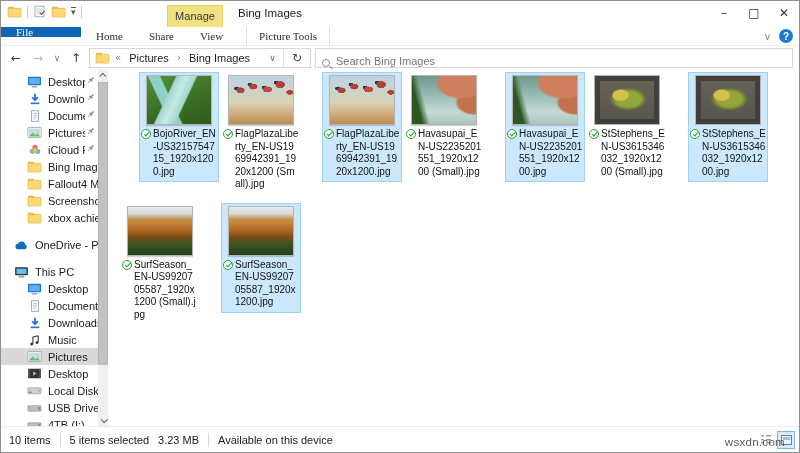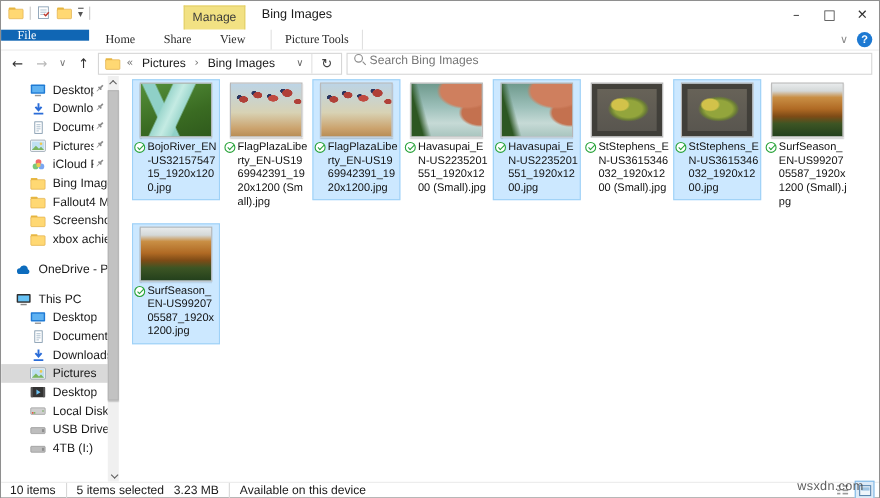--- a/index.html
+++ b/index.html
@@ -34,21 +34,21 @@
   .nav-btn { width:18px; text-align:center; font-size:12px; color:#333; font-family:"DejaVu Sans",sans-serif; }
   .nav-btn.disabled { color:#b8b8b8; }
   .nav-btn.small { width:12px; font-size:9px; color:#777; }
   .addressbox { height:20px; border:1px solid #d6d6d6; background:#fff; display:flex; align-items:center; flex:0 0 222px; font-size:11px; }
   .addressbox .crumb { padding:0 6px; color:#1a1a1a; }
   .addressbox .glyph { color:#777; font-size:10px; padding:0 2px; font-family:"DejaVu Sans",sans-serif; }
   .addressbox .addr-folder { padding:0 3px 0 5px; display:flex; }
   .addr-spacer { flex:1; }
   .addr-chevron { color:#666; font-size:9px; padding:0 7px; border-right:1px solid #e2e2e2; align-self:stretch; display:flex; align-items:center; }
   .refresh-btn { padding:0 8px; color:#444; font-size:12px; font-family:"DejaVu Sans",sans-serif; }
-  .searchbox { height:20px; border:1px solid #d6d6d6; background:#fff; flex:1; display:flex; align-items:flex-start; padding:0 6px; gap:6px; }
+  .searchbox { height:20px; border:1px solid #d6d6d6; background:#fff; flex:1; display:flex; align-items:flex-end; padding:0 6px; gap:6px; }
   .search-glass { width:8px; height:8px; border:1.2px solid #8a8a8a; border-radius:50%; position:relative; flex:none; }
   .search-glass::after { content:""; position:absolute; width:4px; height:1.2px; background:#8a8a8a; transform:rotate(45deg); left:6px; top:7px; }
   .searchbox input { border:none; outline:none; flex:1; font-size:11px; font-family:"Liberation Sans",sans-serif; color:#333; background:transparent; }
   .searchbox input::placeholder { color:#767676; opacity:1; }
 
   
   .content { flex:1; display:flex; position:relative; overflow:hidden; background:#fff; }
   .sidebar { position:relative; width:107px; flex:none; padding-top:4px; }
   .nav-list { width:97px; }
   .nav-item { height:17px; display:flex; align-items:center; font-size:11px; color:#1a1a1a; white-space:nowrap; overflow:hidden; }
@@ -66,21 +66,21 @@
   .sb .arrow.up { top:0; } .sb .arrow.down { bottom:0; }
   .sb .tri { width:5px; height:5px; border-left:1.3px solid #606060; border-top:1.3px solid #606060; }
   .sb .tri.u { transform:rotate(45deg) translateY(1px); }
   .sb .tri.d { transform:rotate(225deg) translateY(1px); }
   .sb .thumb { position:absolute; left:0; top:13px; width:10px; height:282px; background:#c2c2c2; }
 
   
   .files { flex:1; padding:3px 0 0 12px; }
   .grid { display:flex; flex-wrap:wrap; width:684px; align-items:flex-start; }
   .file { width:80px; margin:0 2px 8px 0; border:1px solid transparent; padding:2px 1px 3px; }
-  .file.sel { background:#cce8ff; border-color:#9ed1f7; }
+  .file.sel { background:#cce8ff; border-color:#9ed1f7;margin-left:19px; }
   .thumb { width:66px; height:50px; margin:0 auto; border:1px solid #b5b5b5; box-shadow:0 1px 1px rgba(0,0,0,.18); }
   .label { position:relative; margin-top:3px; padding-left:12px; font-size:10px; line-height:12.5px; word-break:break-all; color:#111; }
   .chk { position:absolute; left:0; top:1px; width:10px; height:10px; border-radius:50%; background:#fff; border:1.4px solid #28a339; }
   .chk::after { content:""; position:absolute; left:2px; top:2.2px; width:4.5px; height:2.2px; border-left:1.4px solid #28a339; border-bottom:1.4px solid #28a339; transform:rotate(-45deg); }
 
   
   .th-bojoriver { background:
     linear-gradient(115deg, transparent 33%, #9fd8cf 35%, #c4ebe3 46%, #9fd8cf 57%, transparent 59%),
     linear-gradient(245deg, transparent 58%, #8fd0c7 60%, #8fd0c7 72%, transparent 74%),
     linear-gradient(160deg, #55903a, #3a6b22 60%, #2f5a1c); }
@@ -102,21 +102,21 @@
     linear-gradient(180deg, #6f9a8d 0%, #9dc0ba 45%, #c6dad6 75%, #a9c5bf 100%); }
   .th-ststephens { background:
     radial-gradient(13px 9px at 40% 40%, #d2c24a 0 55%, transparent 70%),
     radial-gradient(26px 16px at 52% 48%, #93a53c 0 48%, #6c7f35 62%, transparent 72%),
     linear-gradient(0deg, #57544e, #696459);
     box-shadow:inset 0 0 0 5px rgba(58,56,51,.8); }
   .th-surfseason { background:
     linear-gradient(180deg, #e8ebec 0%, #d4d8d8 14%, #c98f45 26%, #b06a24 48%, #7e4b16 62%, #3d5524 76%, #23401c 100%); }
 
   
-  .statusbar { position:relative; height:14px; flex:none; border-top:1px solid #ececec; display:flex; align-items:center; font-size:11px; color:#1a1a1a; padding:0 8px; gap:9px; background:#fff; }
+  .statusbar { position:relative; height:26px; flex:none; border-top:1px solid #ececec; display:flex; align-items:center; font-size:11px; color:#1a1a1a; padding:0 8px; gap:9px; background:#fff; }
   .status-sep { width:1px; height:14px; background:#d8d8d8; }
   .status-right { position:absolute; right:4px; top:0; height:100%; display:flex; align-items:center; gap:2px; }
   .view-btn { width:18px; height:18px; display:flex; align-items:center; justify-content:center; border:1px solid transparent; }
   .view-btn.active { background:#dceaf7; border-color:#7fb8e6; }
   .vb-list { width:10px; height:9px; background:
       linear-gradient(#9a9a9a 0 0) 0 0/3px 1.5px no-repeat, linear-gradient(#9a9a9a 0 0) 0 3.7px/3px 1.5px no-repeat, linear-gradient(#9a9a9a 0 0) 0 7.4px/3px 1.5px no-repeat,
       linear-gradient(#9a9a9a 0 0) 4.5px 0/5.5px 1.5px no-repeat, linear-gradient(#9a9a9a 0 0) 4.5px 3.7px/5.5px 1.5px no-repeat, linear-gradient(#9a9a9a 0 0) 4.5px 7.4px/5.5px 1.5px no-repeat; }
   .vb-thumbs { width:11px; height:10px; border:1.3px solid #5a87b0; background:linear-gradient(#9fc4e2 0 0) 1px 1px/7.5px 3px no-repeat, #eef5fb; }
   .watermark { position:absolute; right:14px; bottom:4px; font-size:11.5px; color:#3f3f3f; opacity:.85; letter-spacing:.3px; }
 </style>
@@ -362,20 +362,30 @@
           </div>
           <div class="nav-item lvl2">
             <span class="nav-ico">
               <svg width="14" height="14" viewBox="0 0 16 16">
                 <path d="M8 2v6.5M4.8 5.8L8 9.4l3.2-3.6" stroke="#2a6cd8" stroke-width="2" fill="none"></path>
                 <path d="M3 13h10" stroke="#2a6cd8" stroke-width="1.8"></path>
               </svg>
             </span>
             <span class="nav-label">Downloads</span>
           </div>
+          <div class="nav-item lvl2">
+            <span class="nav-ico">
+              <svg width="13" height="14" viewBox="0 0 16 16">
+                <path d="M6 13V4.2l6.5-1.4V11" stroke="#222" stroke-width="1.2" fill="none"></path>
+                <circle cx="4.6" cy="13" r="1.7" fill="#222"></circle>
+                <circle cx="11.1" cy="11.2" r="1.7" fill="#222"></circle>
+              </svg>
+            </span>
+            <span class="nav-label">Music</span>
+          </div>
           <div class="nav-item lvl2 selected">
             <span class="nav-ico">
               <svg width="15" height="13" viewBox="0 0 16 14">
                 <rect x="0.8" y="1.5" width="14.4" height="11" rx="0.8" fill="#fff" stroke="#8a9aa8" stroke-width="0.8"></rect>
                 <rect x="2" y="2.8" width="12" height="8.4" fill="#bfe0f2"></rect>
                 <circle cx="11" cy="5" r="1.3" fill="#f2c94c"></circle>
                 <path d="M2 11.2l4-4.2 3 3 2-2 3 3.2z" fill="#7ab55f"></path>
               </svg>
             </span>
             <span class="nav-label">Pictures</span>

